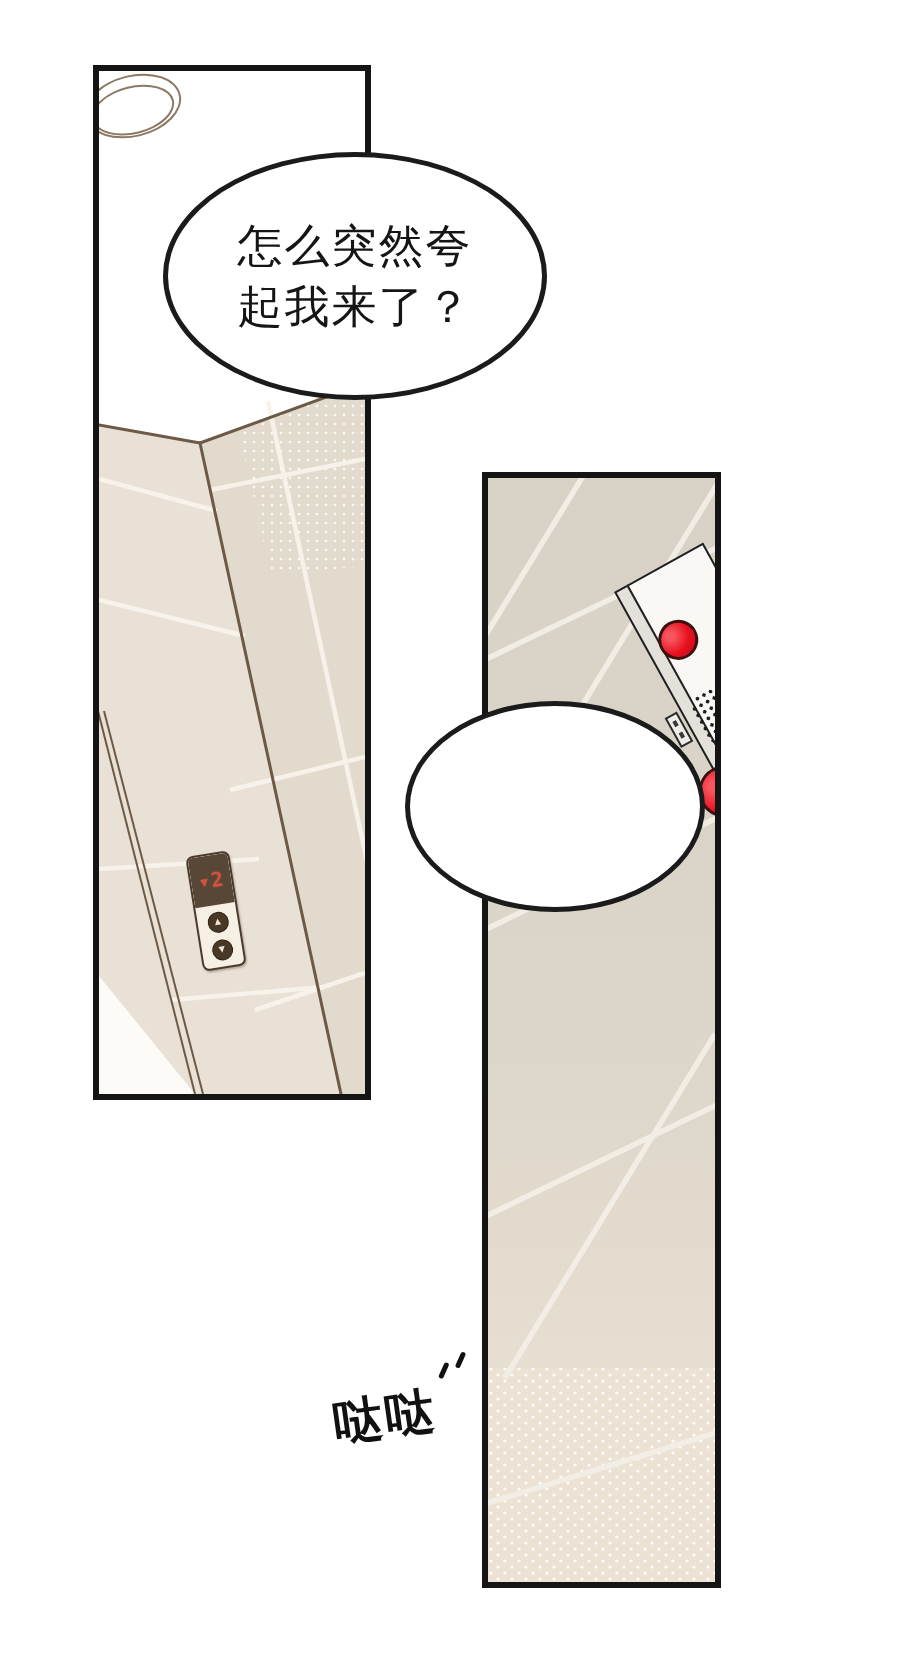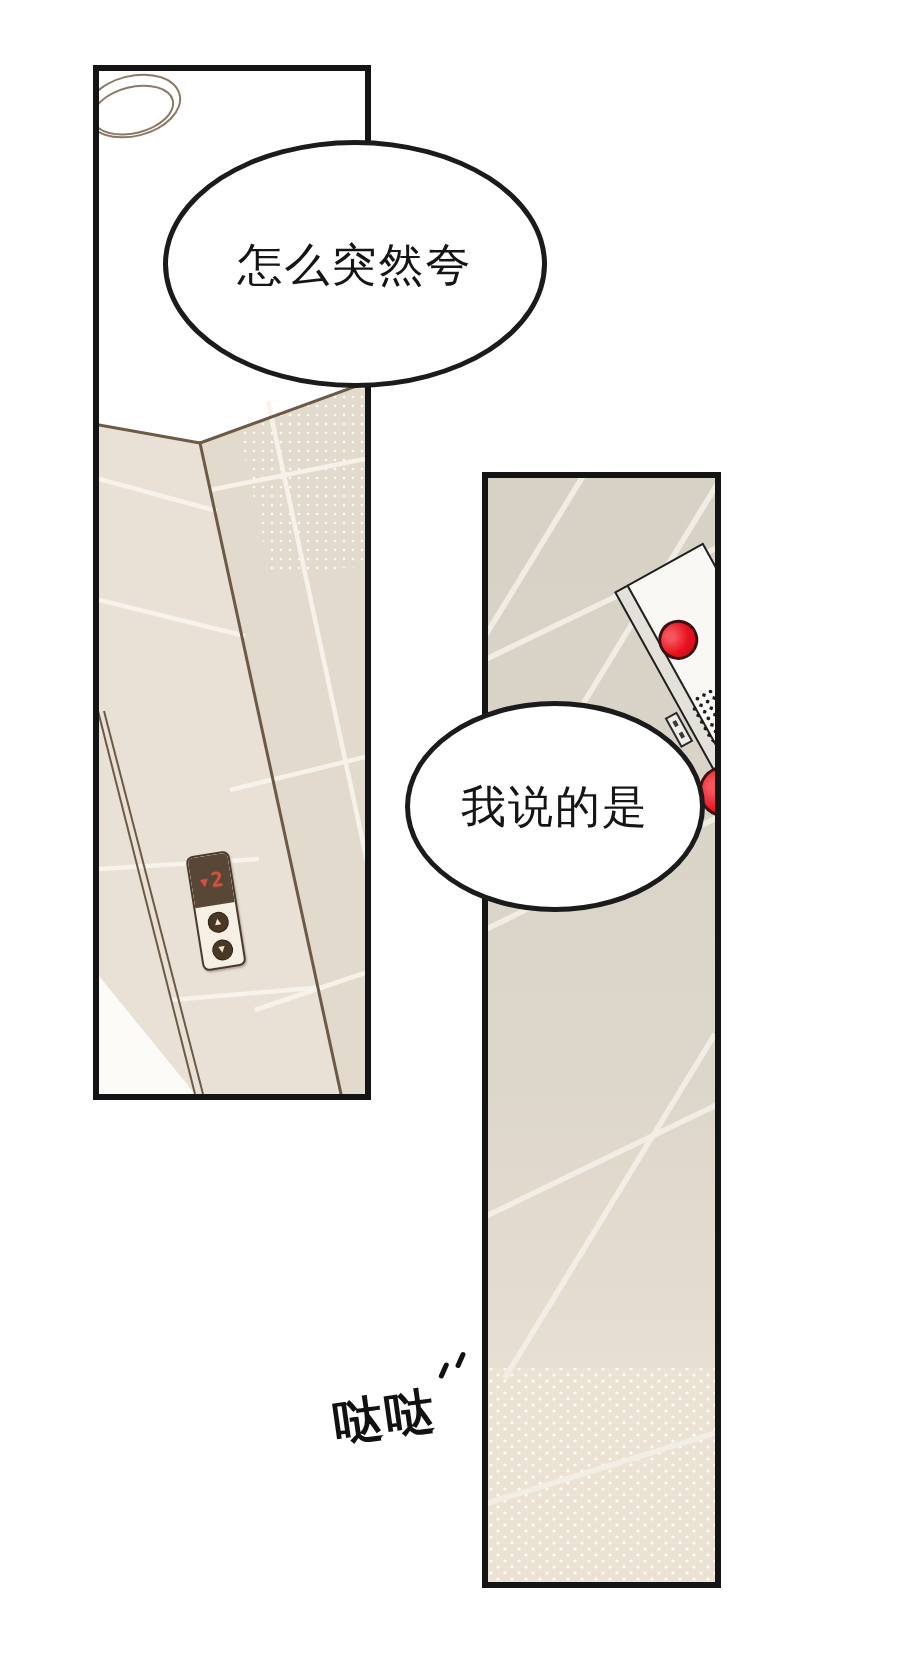--- a/index.html
+++ b/index.html
@@ -46,21 +46,21 @@
     border:2px solid #2a2a2a;box-sizing:border-box;z-index:3;}
   .label-plate .ldash{position:absolute;left:3px;width:4px;height:6px;background:#3a3a3a;}
   .label-plate .ldash.d1{top:5px;} .label-plate .ldash.d2{top:18px;}
   .grille{position:absolute;left:8px;top:128px;width:38px;height:60px;border-radius:50%;z-index:2;
     background-image:radial-gradient(circle,#1c1c1c 1.7px,transparent 2px);
     background-size:7.5px 7.5px;background-position:2px 2px;}
 
   
   .bubble{position:absolute;background:#ffffff;border:5px solid #1b1b1b;border-radius:50%;
     display:flex;align-items:center;justify-content:center;z-index:5;box-sizing:border-box;}
-  .bubble1{left:163px;top:140px;width:384px;height:248px;justify-content:center;}
+  .bubble1{left:163px;top:152px;width:384px;height:248px;justify-content:center;}
   .bubble2{left:405px;top:701px;width:300px;height:211px;}
   .bubble .btext{color:#151515;font-size:45px;line-height:61px;letter-spacing:2px;
     text-align:left;white-space:nowrap;}
   .bubble .btext .bline{display:block;}
 
   
   .sfx{position:absolute;left:318px;top:1362px;width:170px;height:90px;z-index:4;
     transform:rotate(-8deg);}
   .sfx .sfx-word{position:absolute;left:14px;top:20px;font-size:49px;font-weight:bold;color:#111;
     letter-spacing:3px;white-space:nowrap;}
@@ -175,26 +175,26 @@
         <span class="ldash d2"></span>
       </div>
       <div class="grille"></div>
       <div class="red-btn bottom"></div>
     </div>
   </section>
 
   <div class="bubble bubble1">
     <div class="btext">
       <span class="bline">怎么突然夸</span>
+      <span class="bline">起我来了？</span>
     </div>
   </div>
 
   <div class="bubble bubble2">
     <div class="btext">
-      <span class="bline">我说的是</span>
     </div>
   </div>
 
   <div class="sfx">
     <span class="sfx-word">哒哒</span>
     <i class="tick t1"></i>
     <i class="tick t2"></i>
   </div>
 
 </div>

